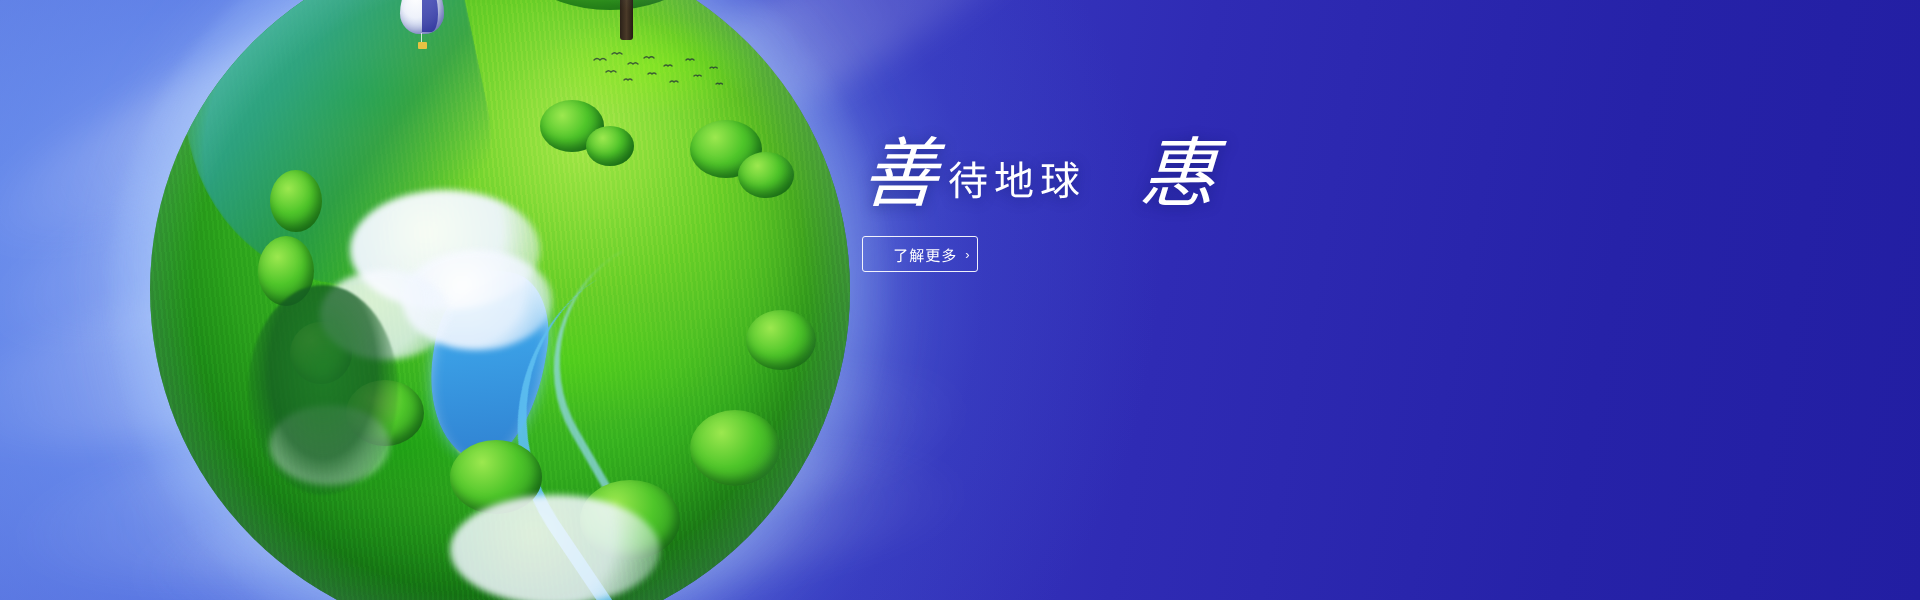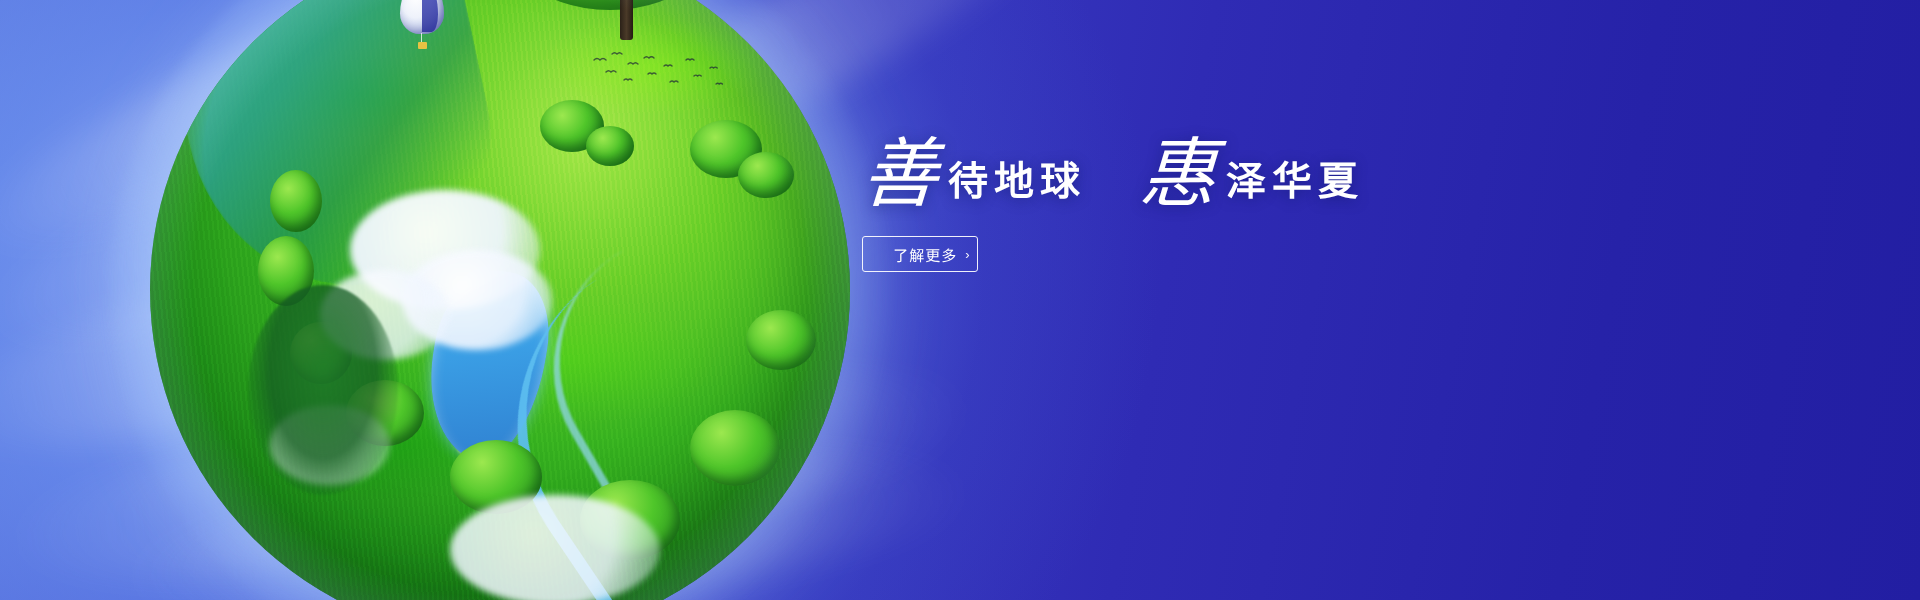--- a/index.html
+++ b/index.html
@@ -152,21 +152,21 @@
     display:flex; align-items:flex-end; white-space:nowrap;
     font-family:"Liberation Serif","DejaVu Serif",serif;
     color:#fff; text-shadow:0 2px 14px rgba(10,20,90,.45);
     height:92px;
   }
   .hl-big{
     font-size:76px; line-height:.95; font-weight:400;
     letter-spacing:0; font-style:italic; transform:skewX(-3deg);
   }
   .hl-small{
-    font-size:40px; line-height:1; font-weight:700; letter-spacing:6px;
+    font-size:40px; line-height:1; font-weight:400; letter-spacing:6px;
     padding-bottom:8px; padding-left:10px;
   }
   .hl-gap{ display:inline-block; width:54px; }
 
   .subtitle{
     margin-top:20px;
     font-size:25px; letter-spacing:8px; color:#fff; font-weight:400;
     text-shadow:0 2px 10px rgba(10,20,90,.4);
   }
   .desc{
@@ -259,21 +259,20 @@
     </g>
   </svg>
 
   <div class="content">
 
     <div class="headline">
       <span class="hl-big">善</span>
       <span class="hl-small">待地球</span>
       <span class="hl-gap"></span>
       <span class="hl-big">惠</span>
-      <span class="hl-small">泽华夏</span>
     </div>
 
 
 
     <a class="btn" href="#">
       <span>了解更多</span>
       <span class="chev">›</span>
     </a>
 
   </div>

